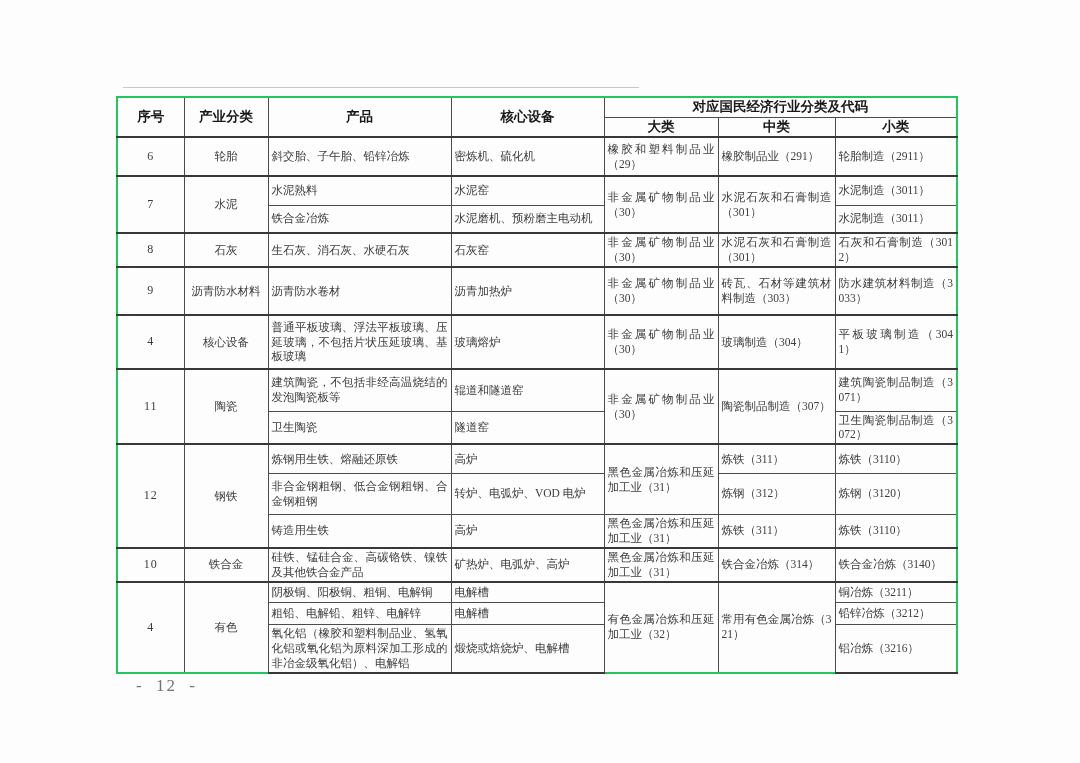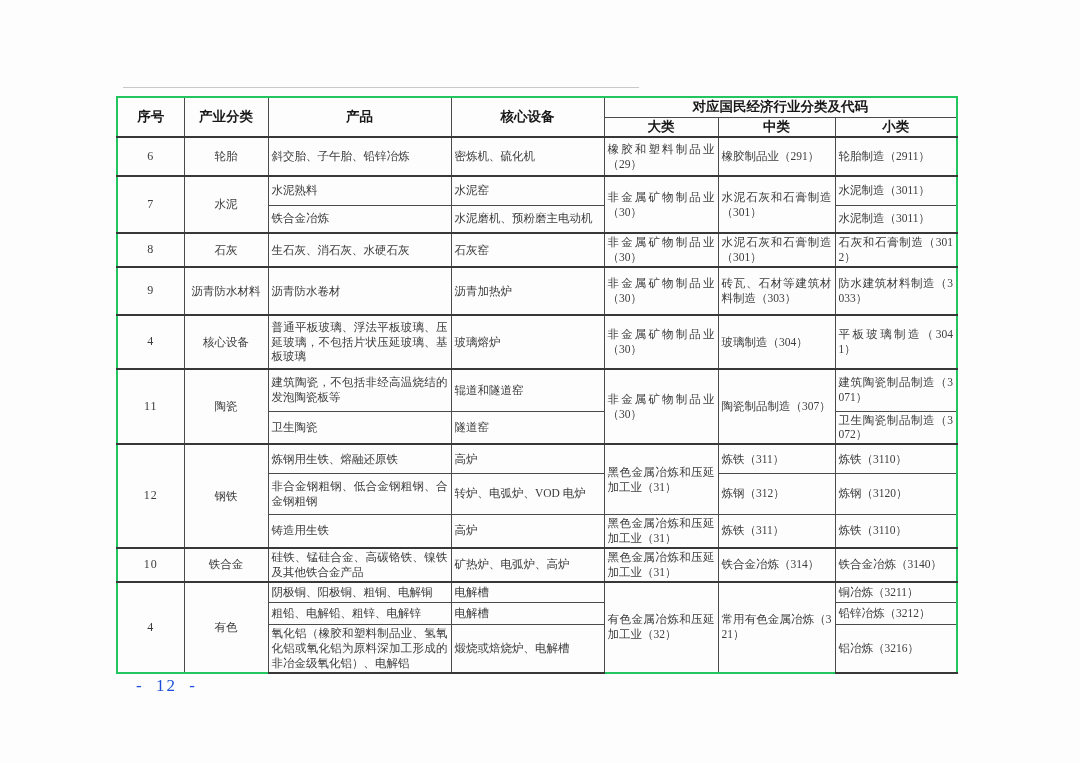--- a/index.html
+++ b/index.html
@@ -32,21 +32,21 @@
   }
   .cls td { font-size:11.5px; color:#3c3c3c; line-height:1.3; }
   .cls td.c { text-align:center; padding:0 1px; }
   .cls td.no { font-size:12px; letter-spacing:1px; }
   .cls td.j { text-align:justify; text-justify:inter-character; }
   tr.ge > td, tr.ge > th { border-bottom:2px solid #383838; }
   tr.gs > td, tr.gs > th { border-top:2px solid #383838; }
 
   .pageno {
     position:absolute; left:136px; top:676px;
-    font-size:17px; color:#1d4ed8; letter-spacing:2px; word-spacing:6px;
+    font-size:17px; color:#737373; letter-spacing:2px; word-spacing:6px;
     font-family:"Liberation Serif","DejaVu Serif",serif;
   }
 </style>
 </head>
 <body>
 
 <div class="page">
 
   <div class="artifact-line"></div>
 

